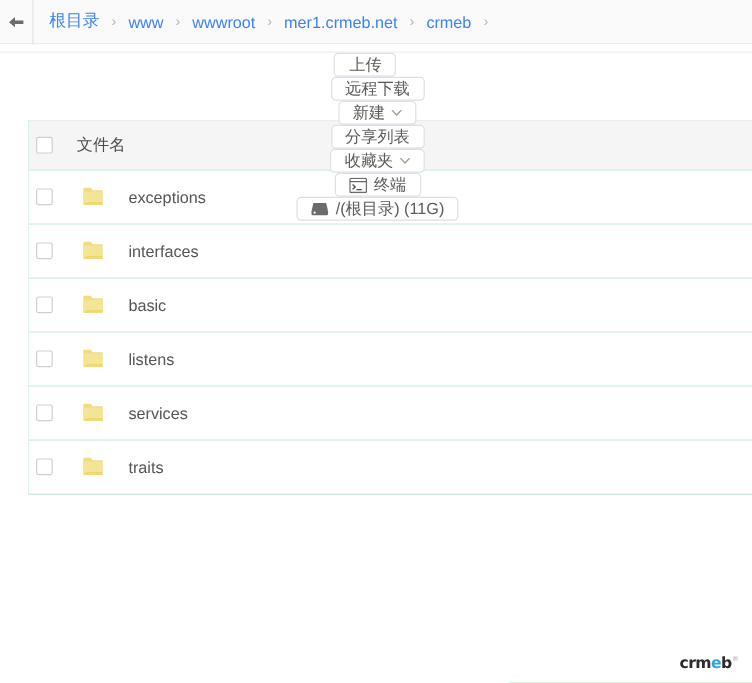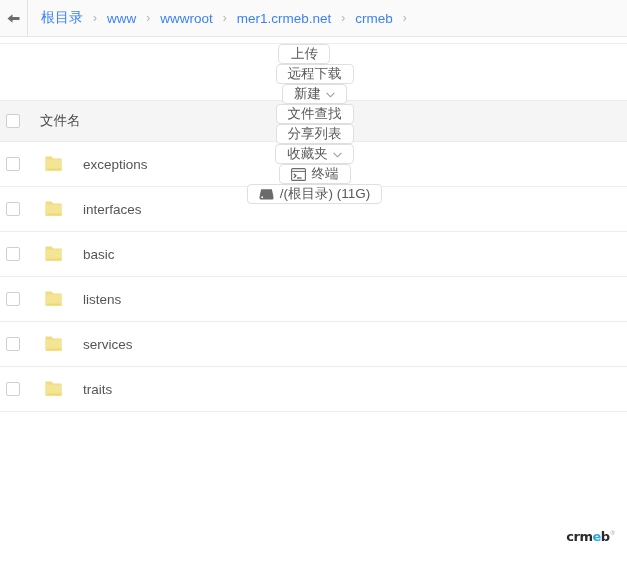--- a/index.html
+++ b/index.html
@@ -103,21 +103,21 @@
     transform: translateY(1px);
   }
   .tb-icon {
     margin-right: 6px;
     display: flex;
     align-items: center;
   }
   .tb-gap { width: 9px; }
 
   
-  .table-wrap { background: #22c55e; }
+  .table-wrap { background: #22c55e; margin-left: 24px; }
   .thead {
     height: 42px;
     background: #f5f5f5;
     border-top: 1px solid #ececec;
     border-bottom: 1px solid #ebebeb;
     display: flex;
     align-items: center;
     box-sizing: border-box;
   }
   .col-check {
@@ -181,21 +181,21 @@
     border: 3px solid #e8332a;
     border-radius: 9px;
     box-sizing: border-box;
     pointer-events: none;
   }
 
   
   .watermark {
     position: absolute;
     right: 12px;
-    top: 530px;
+    top: 547px;
     display: flex;
     align-items: flex-start;
     user-select: none;
     margin-left: 20px;
   }
   .wm-text {
     font-family: "DejaVu Sans", sans-serif;
     font-weight: bold;
     font-size: 13px;
     letter-spacing: -0.5px;
@@ -249,23 +249,20 @@
 
   <div class="tb-btn">
     <span>新建</span>
     <span class="tb-chev">
       <svg width="9" height="6" viewBox="0 0 9 6">
           <path d="M0.6 0.8 L4.5 4.8 L8.4 0.8" stroke="#9a9a9a" stroke-width="1.1" fill="none"></path>
         </svg>
     </span>
   </div>
 
-  <div class="tb-btn">
-    <span>文件查找</span>
-  </div>
 
   <div class="tb-btn">
     <span>分享列表</span>
   </div>
 
   <div class="tb-btn">
     <span>收藏夹</span>
     <span class="tb-chev">
       <svg width="9" height="6" viewBox="0 0 9 6">
           <path d="M0.6 0.8 L4.5 4.8 L8.4 0.8" stroke="#9a9a9a" stroke-width="1.1" fill="none"></path>

